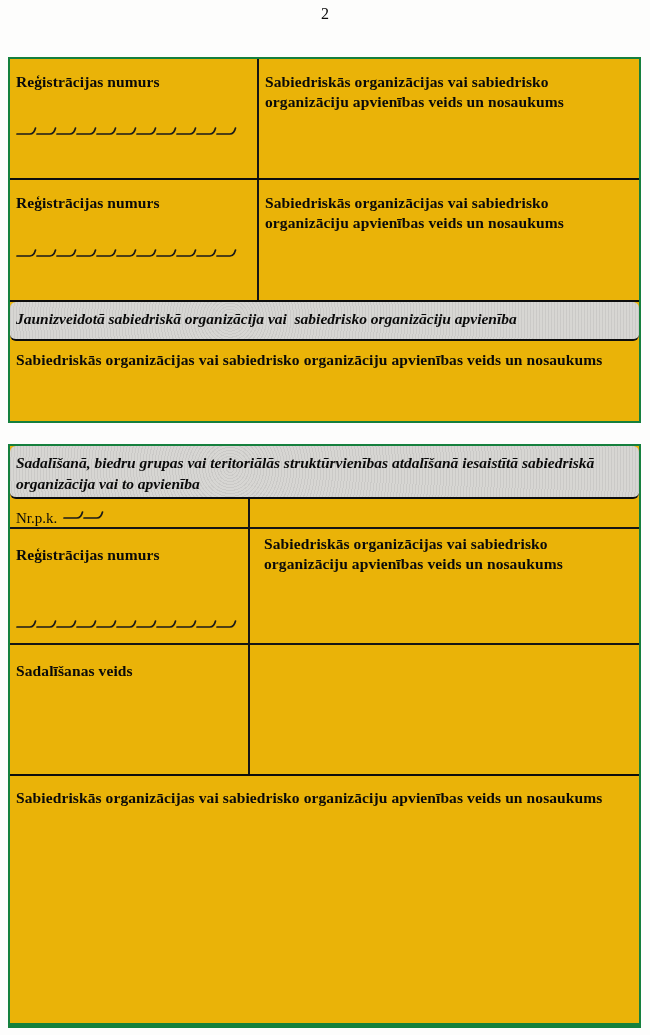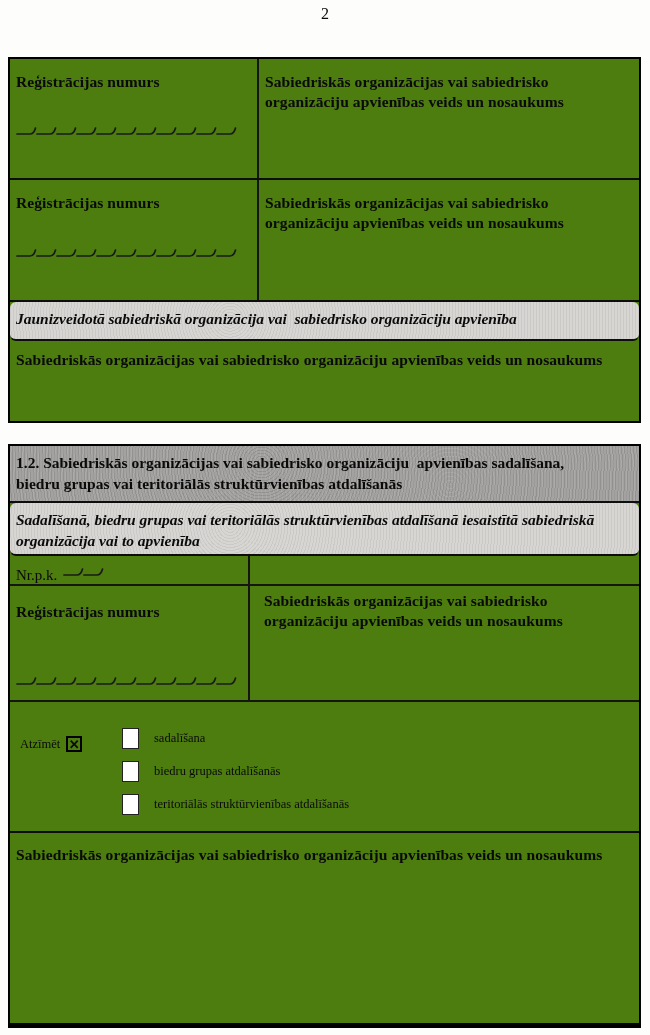--- a/index.html
+++ b/index.html
@@ -6,21 +6,21 @@
   html,body { background:#ffffff; }
   .page {
     position:relative; width:650px; height:1035px; background:#fdfdfc;
     font-family:"Liberation Serif","DejaVu Serif",serif; color:#0a0a0a;
     overflow:hidden;
   }
   .page-number {
     position:absolute; top:5px; left:0; right:0; text-align:center;
     font-size:16px;
   }
-  .tbl { position:absolute; left:8px; width:633px; border:2px solid #000000; background:#4d7c0f; }
+  .tbl { position:absolute; left:8px; width:633px; border:2px solid #15803d; background:#eab308; }
   .t1 { top:57px; height:366px; }
   .t2 { top:444px; height:584px; border-bottom-width:5px; }
 
   .row { display:flex; border-bottom:2px solid #0d0d0d; }
   .row:last-child { border-bottom:none; }
 
   
   .t1 .reg-row { height:121px; }
   .t1 .reg-row.second { height:122px; }
   .t1 .cell-left {
@@ -124,21 +124,20 @@
 
     <div class="graybar">Jaunizveidotā sabiedriskā organizācija vai  sabiedrisko organizāciju apvienība</div>
 
     <div class="row footer-cell">
       <div class="bold-label">Sabiedriskās organizācijas vai sabiedrisko organizāciju apvienības veids un nosaukums</div>
     </div>
   </div>
 
   <div class="tbl t2">
 
-    <div class="hdr-dark">1.2. Sabiedriskās organizācijas vai sabiedrisko organizāciju  apvienības sadalīšana, biedru grupas vai teritoriālās struktūrvienības atdalīšanās</div>
 
     <div class="graybar involved-bar">Sadalīšanā, biedru grupas vai teritoriālās struktūrvienības atdalīšanā iesaistītā sabiedriskā organizācija vai to apvienība</div>
 
     <div class="grid">
 
       <div class="grid-rowA">
         <div class="gl nr-cell">
           <span>Nr.p.k.</span>
           <span class="nr-dashes">
             <svg width="44" height="14" viewBox="0 0 44 14">
@@ -157,37 +156,22 @@
               <path d="M1 12 h13 q4 0 5.5 -6 m1.5 6 h13 q4 0 5.5 -6 m1.5 6 h13 q4 0 5.5 -6 m1.5 6 h13 q4 0 5.5 -6 m1.5 6 h13 q4 0 5.5 -6 m1.5 6 h13 q4 0 5.5 -6 m1.5 6 h13 q4 0 5.5 -6 m1.5 6 h13 q4 0 5.5 -6 m1.5 6 h13 q4 0 5.5 -6 m1.5 6 h13 q4 0 5.5 -6 m1.5 6 h13 q4 0 5.5 -6" fill="none" stroke="#1a1a1a" stroke-width="1.7" stroke-linecap="round"></path>
             </svg>
           </div>
         </div>
         <div class="gr type-cell">
           <div class="bold-label">Sabiedriskās organizācijas vai sabiedrisko organizāciju apvienības veids un nosaukums</div>
         </div>
       </div>
 
       <div class="grid-rowC">
-        <div class="gr check-cell">
-          <div class="atzimet">
-            <span>Atzīmēt</span>
-            <span class="xbox">✕</span>
-          </div>
-          <div class="check-item">
-            <span class="cb"></span>
-            <span class="cb-label">sadalīšana</span>
-          </div>
-          <div class="check-item">
-            <span class="cb"></span>
-            <span class="cb-label">biedru grupas atdalīšanās</span>
-          </div>
-          <div class="check-item">
-            <span class="cb"></span>
-            <span class="cb-label">teritoriālās struktūrvienības atdalīšanās</span>
-          </div>
+        <div class="gl veids-cell">
+          <div class="bold-label">Sadalīšanas veids</div>
         </div>
       </div>
     </div>
 
 
     <div class="row footer-cell">
       <div class="bold-label">Sabiedriskās organizācijas vai sabiedrisko organizāciju apvienības veids un nosaukums</div>
     </div>
   </div>
 

